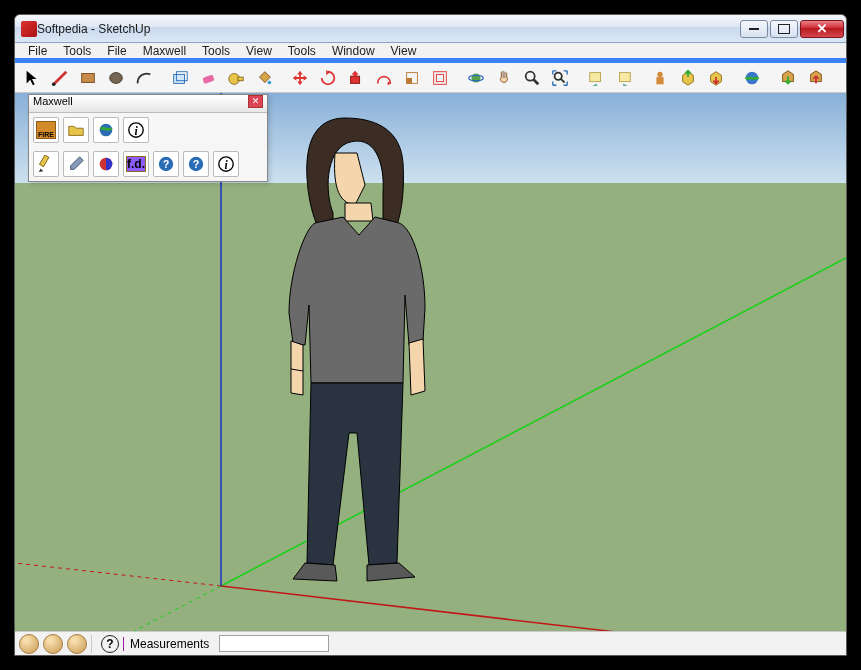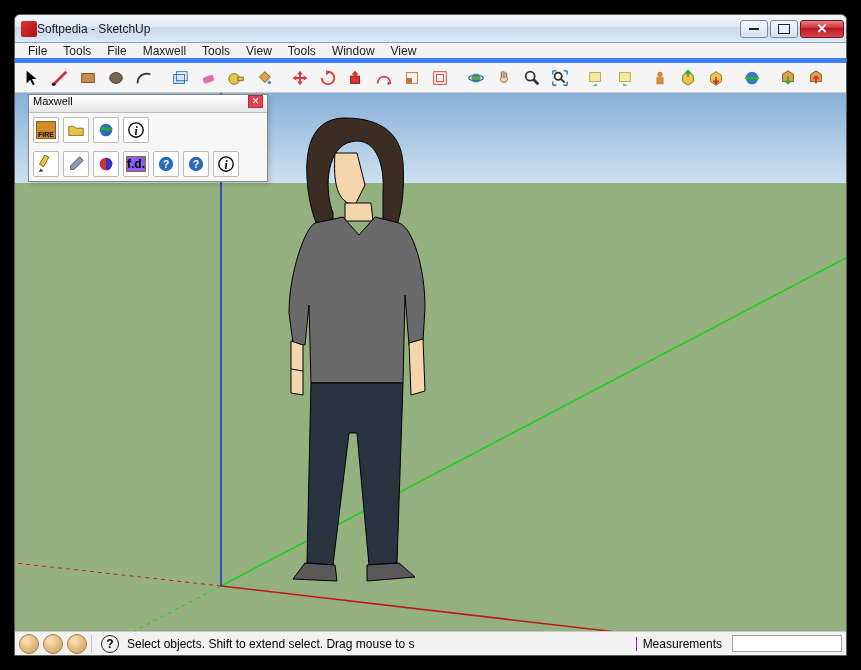--- a/index.html
+++ b/index.html
@@ -286,21 +286,20 @@
       </g>
     </svg>
   </div>
 
   <div class="statusbar">
     <div class="sbtn"></div>
     <div class="sbtn"></div>
     <div class="sbtn"></div>
     <div style="width:6px;border-left:1px solid #c9c9c9;height:18px"></div>
     <div class="help">?</div>
-    <div class="hint">Select objects. Shift to extend select. Drag mouse to s</div>
     <div class="mlabel">Measurements</div>
     <div class="mval"></div>
   </div>
 </div>
 
 <div class="panel">
   <div class="ptitle">
     <span>Maxwell</span>
     <div class="spacer"></div>
     <div class="pclose">✕</div>

